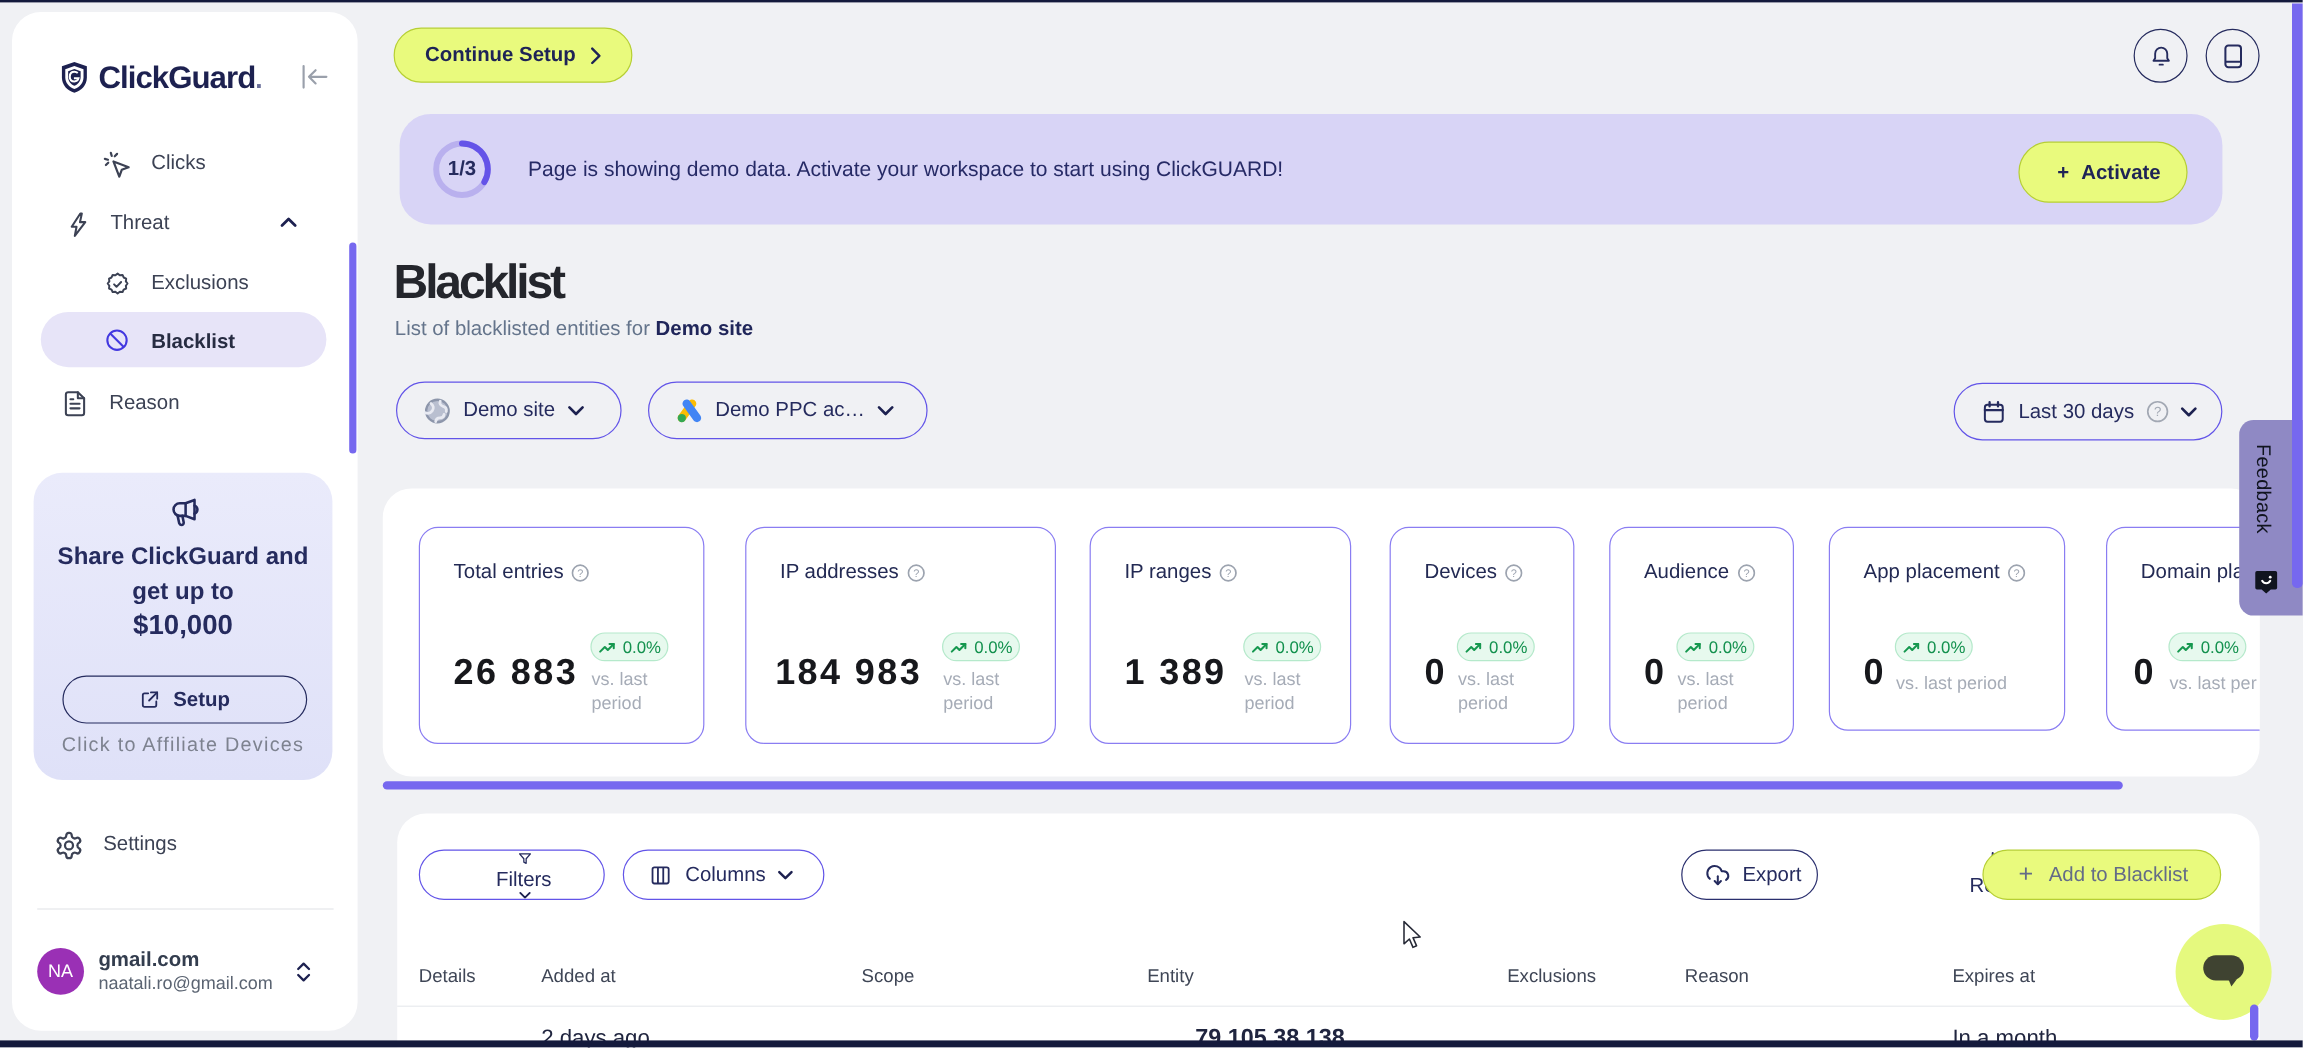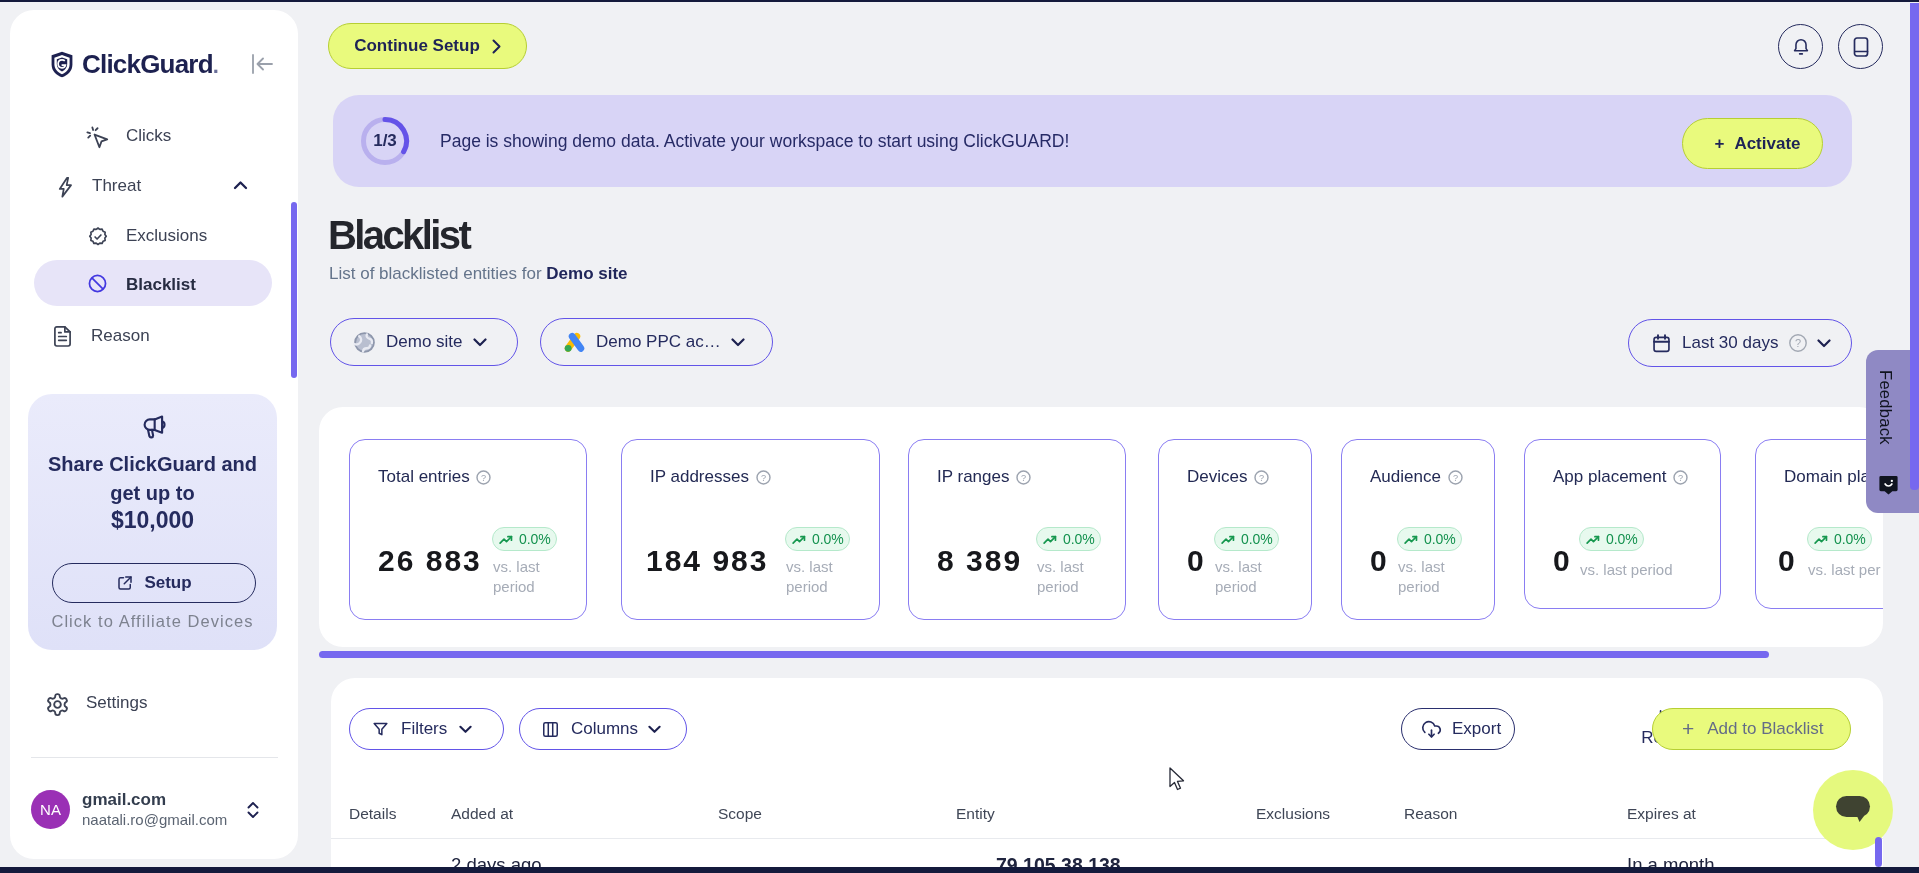--- a/index.html
+++ b/index.html
@@ -303,21 +303,21 @@
           <path d="M3 17l5.5-5.5 3.5 3.5 7-7" fill="none" stroke="#16984f" stroke-width="2.4" stroke-linecap="round" stroke-linejoin="round"></path>
           <path d="M14 8h5v5" fill="none" stroke="#16984f" stroke-width="2.4" stroke-linecap="round" stroke-linejoin="round"></path>
         </svg>&nbsp;0.0%</div>
       <div class="vs" style="left:164px;top:117px;">vs. last<br>period</div>
     </div>
     <div class="card" style="left:589px;width:218px;">
       <div class="title">IP ranges&nbsp;<svg class="qm" width="15" height="15" viewBox="0 0 18 18" style="margin-left:2px;">
           <circle cx="9" cy="9" r="7.8" fill="none" stroke="#9ca3af" stroke-width="1.7"></circle>
           <text x="9" y="13" font-size="11" fill="#9ca3af" text-anchor="middle" font-family="Liberation Sans">?</text>
         </svg></div>
-      <div class="num">8 389</div>
+      <div class="num">1 389</div>
       <div class="gpill" style="left:127px;top:87px;"><svg class="tr" width="17" height="17" viewBox="0 0 24 24">
           <path d="M3 17l5.5-5.5 3.5 3.5 7-7" fill="none" stroke="#16984f" stroke-width="2.4" stroke-linecap="round" stroke-linejoin="round"></path>
           <path d="M14 8h5v5" fill="none" stroke="#16984f" stroke-width="2.4" stroke-linecap="round" stroke-linejoin="round"></path>
         </svg>&nbsp;0.0%</div>
       <div class="vs" style="left:128px;top:117px;">vs. last<br>period</div>
     </div>
     <div class="card" style="left:839px;width:154px;">
       <div class="title">Devices&nbsp;<svg class="qm" width="15" height="15" viewBox="0 0 18 18" style="margin-left:2px;">
           <circle cx="9" cy="9" r="7.8" fill="none" stroke="#9ca3af" stroke-width="1.7"></circle>
           <text x="9" y="13" font-size="11" fill="#9ca3af" text-anchor="middle" font-family="Liberation Sans">?</text>
@@ -359,21 +359,21 @@
       <div class="gpill" style="left:51px;top:87px;"><svg class="tr" width="17" height="17" viewBox="0 0 24 24">
           <path d="M3 17l5.5-5.5 3.5 3.5 7-7" fill="none" stroke="#16984f" stroke-width="2.4" stroke-linecap="round" stroke-linejoin="round"></path>
           <path d="M14 8h5v5" fill="none" stroke="#16984f" stroke-width="2.4" stroke-linecap="round" stroke-linejoin="round"></path>
         </svg>&nbsp;0.0%</div>
       <div class="vs" style="left:52px;top:120px;">vs. last per</div>
     </div>
   </div>
   <div class="abs" id="hscroll"></div>
 
   <div class="abs" id="table-card"></div>
-  <div class="abs tbtn" id="filters-btn" style="padding-left:21px;">
+  <div class="abs tbtn" id="filters-btn" style="padding-left:21px;flex-direction:column;">
     <svg width="19" height="19" viewBox="0 0 24 24" fill="none" stroke="#252b5e" stroke-width="1.9" stroke-linejoin="round">
       <path d="M4 4.5h16l-6.3 7.2v6.8l-3.4-1.8v-5z"></path>
     </svg>
     <span style="margin:0 12px 0 11px;">Filters</span>
     <svg width="13" height="9" viewBox="0 0 14 9">
       <path d="M1.5 1.5L7 7l5.5-5.5" fill="none" stroke="#1d2150" stroke-width="2.2" stroke-linecap="round" stroke-linejoin="round"></path>
     </svg>
   </div>
   <div class="abs tbtn" id="columns-btn" style="padding-left:21px;">
     <svg width="19" height="19" viewBox="0 0 24 24" fill="none" stroke="#252b5e" stroke-width="1.9">

